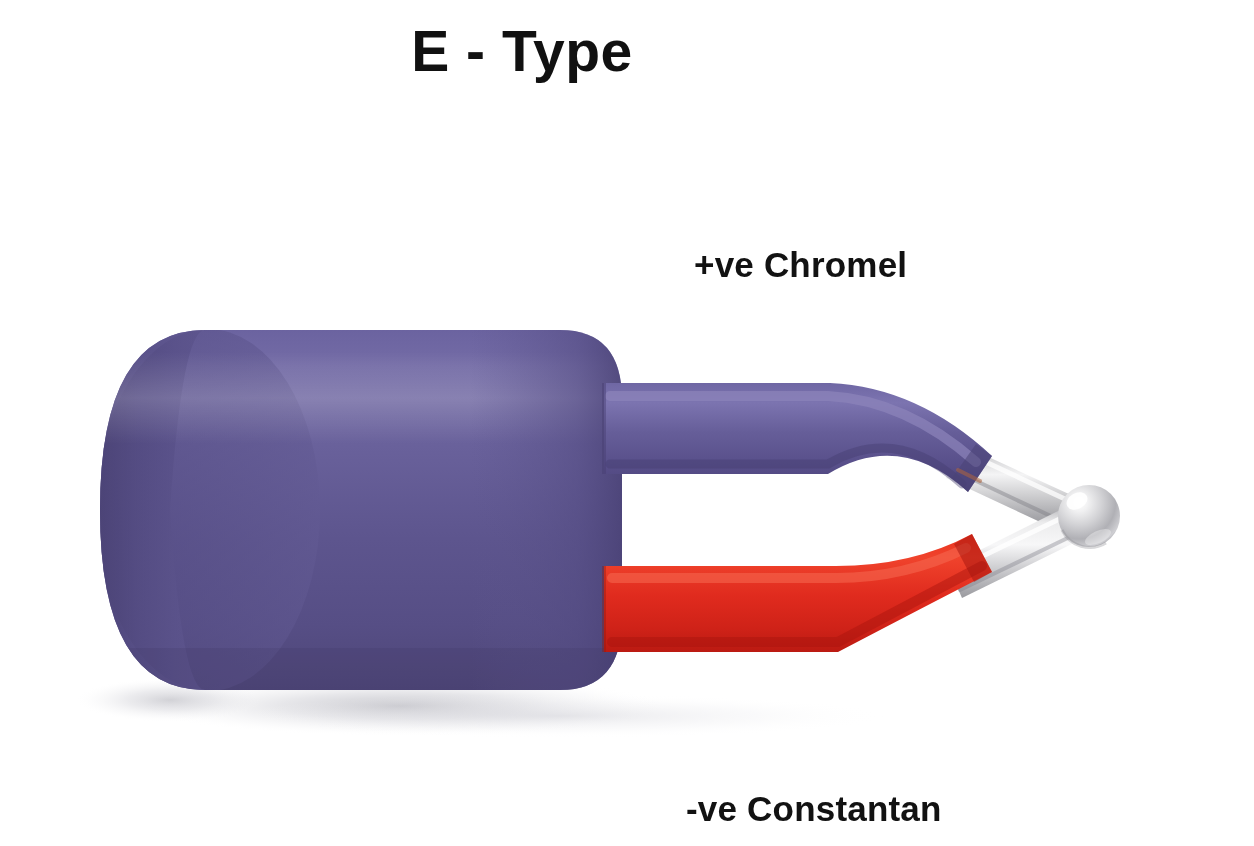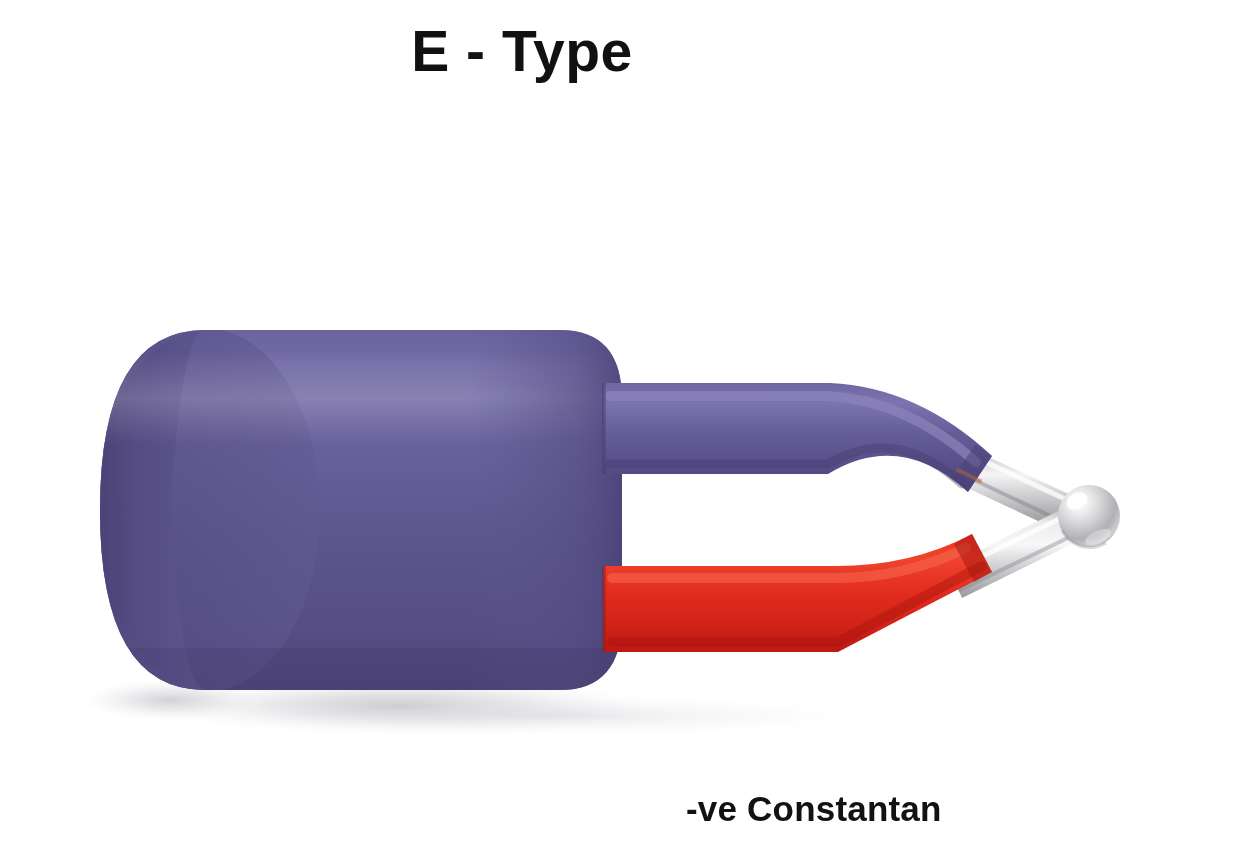--- a/index.html
+++ b/index.html
@@ -56,20 +56,21 @@
     height: 846px;
   }
 </style>
 </head>
 <body>
 
 <div id="stage">
 
   <div id="title">E - Type</div>
 
+  <div class="wire-label" id="label-positive">+ve Chromel</div>
 
   <div class="wire-label" id="label-negative">-ve Constantan</div>
 
   <svg id="scene-svg" viewBox="0 0 1254 846">
     <defs>
 
       <linearGradient id="gBodyBarrel" x1="0" y1="0" x2="0" y2="1">
         <stop offset="0.00" stop-color="#6b63a0"></stop>
         <stop offset="0.10" stop-color="#746ca6"></stop>
         <stop offset="0.30" stop-color="#6a629c"></stop>

